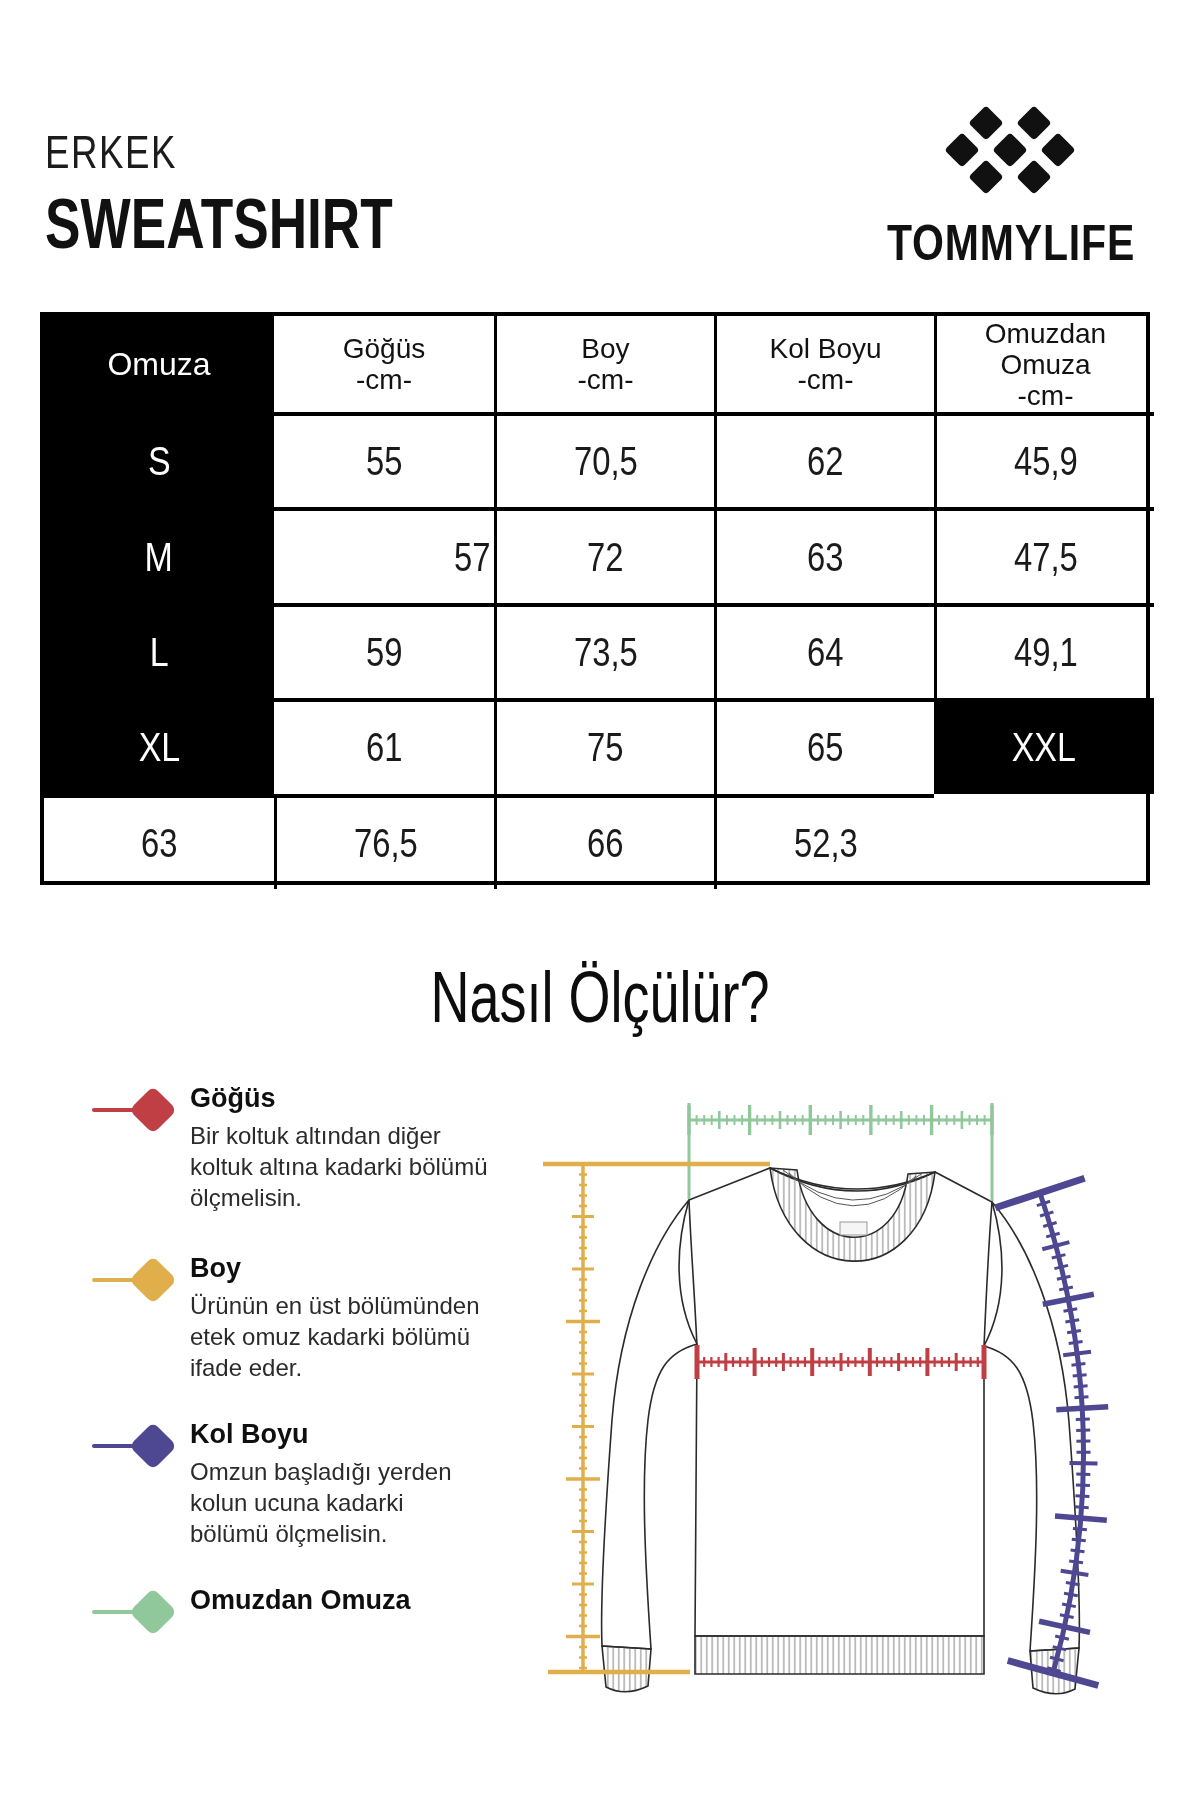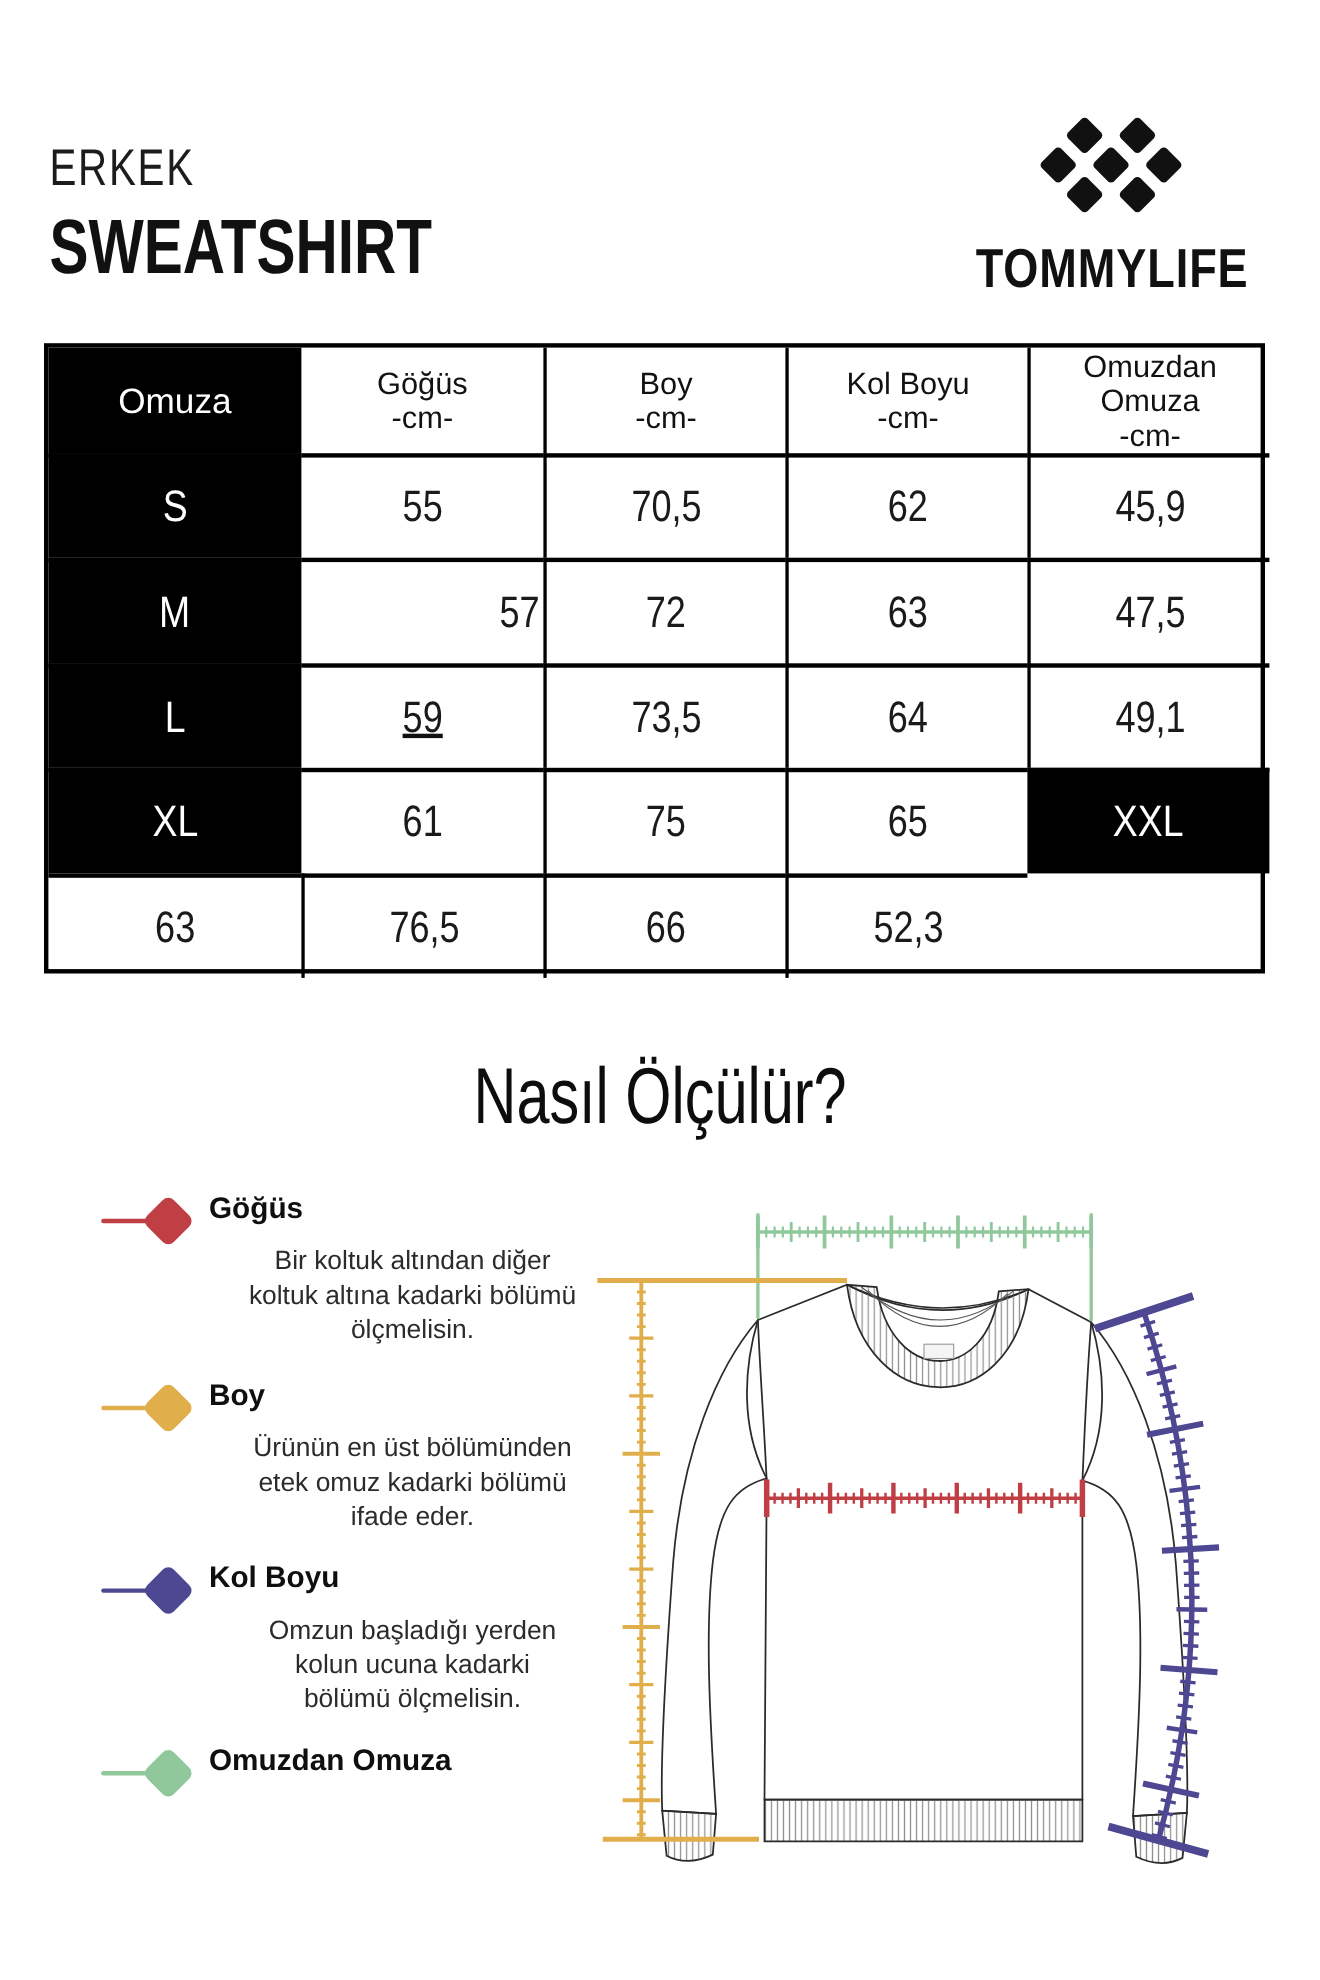--- a/index.html
+++ b/index.html
@@ -32,21 +32,21 @@
   #measure-title{position:absolute;left:0;top:958px;width:1200px;text-align:center;
       font-size:72px;font-weight:500;color:#0d0d0d;transform:scaleX(.75);
       transform-origin:center top;line-height:1.1;}
   .legend-item{position:absolute;left:90px;width:470px;}
   .legend-line{position:absolute;left:2px;top:26px;width:43px;height:4px;
       background:var(--c);border-radius:2px;}
   .legend-diamond{position:absolute;left:46px;top:11px;width:34px;height:34px;
       background:var(--c);border-radius:7px;transform:rotate(45deg);}
   .legend-text{margin-left:100px;}
   .legend-title{font-size:27px;font-weight:700;color:#0f0f0f;line-height:32px;}
-  .legend-desc{font-size:24px;line-height:31px;color:#2b2b2b;margin-top:17px;text-align:center;}
+  .legend-desc{font-size:24px;line-height:31px;color:#2b2b2b;margin-top:6px;}
   #diagram-svg{position:absolute;left:0;top:0;width:1200px;height:1800px;pointer-events:none;}
 </style>
 </head>
 <body>
 
 <div id="page">
 
   <div id="logo-block">
     <svg width="300" height="105" viewBox="0 0 300 105">
       <g fill="#111">
@@ -107,21 +107,21 @@
     <div class="cell">
         <span class="num">63</span>
       </div>
     <div class="cell">
         <span class="num">47,5</span>
       </div>
 
     <div class="cell size-col">
         <span class="size-label">L</span>
       </div>
-    <div class="cell" style="border-left:none;text-decoration:underline;">
+    <div class="cell" style="border-left:none;">
         <span class="num">59</span>
       </div>
     <div class="cell">
         <span class="num">73,5</span>
       </div>
     <div class="cell">
         <span class="num">64</span>
       </div>
     <div class="cell">
         <span class="num">49,1</span>

